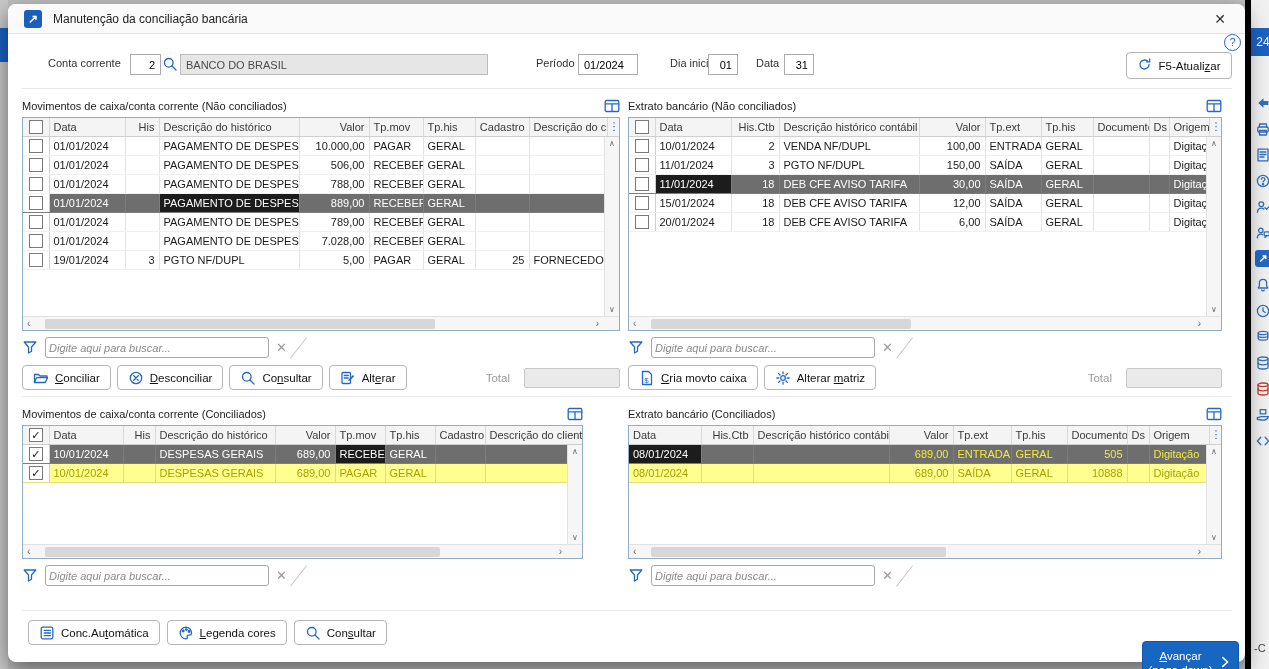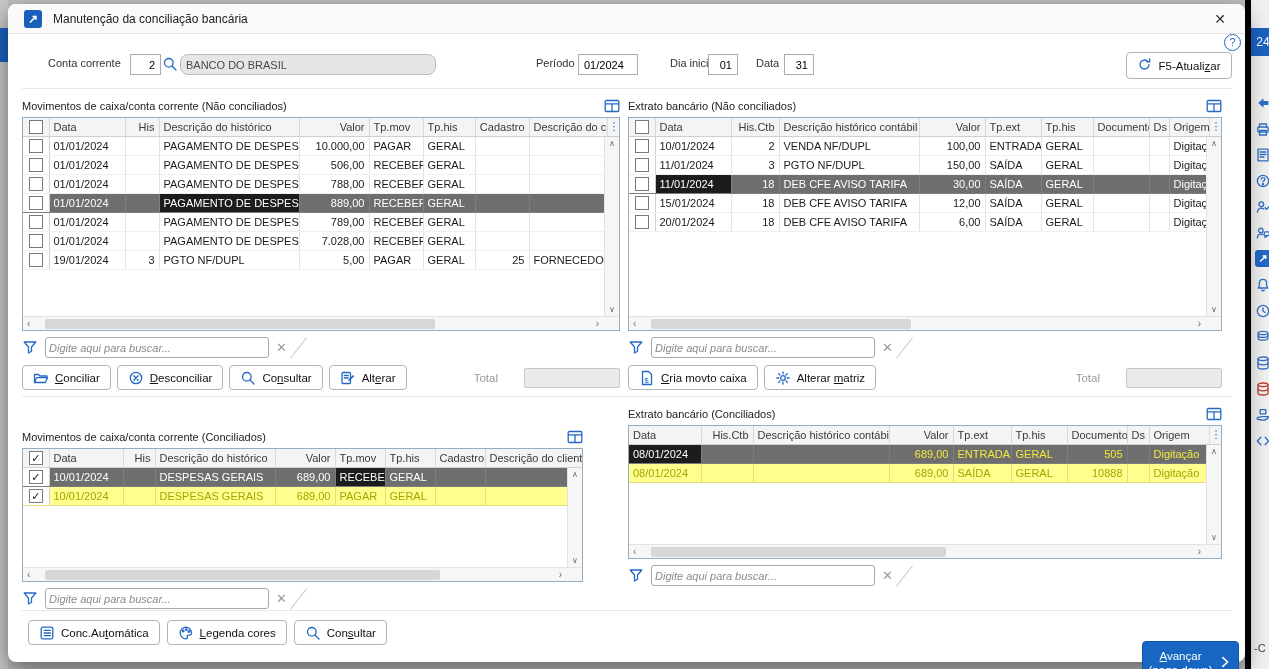--- a/index.html
+++ b/index.html
@@ -59,21 +59,21 @@
   .hsb .ar { position: absolute; top: 0; line-height: 13px; }
   .hthumb { position: absolute; top: 2px; height: 10px; background: #d7d7d7; border-radius: 2px; }
 
   .filter { display: flex; align-items: center; gap: 7px; margin-top: 5px; height: 23px; }
   .filter .funnel { color: #2468c6; }
   .search-inp { width: 224px; height: 21px; border: 1px solid #a8a8a8; border-radius: 3px; font: italic 11px "Liberation Sans", sans-serif; color: #555; padding: 0 3px; }
   .search-inp::placeholder { color: #8a8a8a; }
   .clear-x { color: #9a9a9a; font-size: 13px; }
   .diag { width: 1px; height: 26px; background: #c4c4c4; transform: rotate(38deg); margin-left: 4px; }
 
-  .btn-row { display: flex; gap: 18px; margin-top: 6px; align-items: center; }
+  .btn-row { display: flex; gap: 6px; margin-top: 6px; align-items: center; }
   .btn { display: inline-flex; align-items: center; gap: 6px; height: 25px; padding: 0 10px; background: #fff; border: 1px solid #b5b5b5; border-radius: 4px; font-size: 11.5px; color: #111; }
   .btn .ico { color: #2468c6; height: 16px; }
   .total-lab { margin-left: auto; margin-right: 8px; color: #9a9a9a; font-size: 11.5px; }
   .total-inp { width: 96px; height: 20px; background: #eaeaea; border: 1px solid #c8c8c8; border-radius: 2px; }
 
   .footer-btns { position: absolute; left: 20px; top: 616px; display: flex; gap: 7px; }
   .cancel-btn { position: absolute; left: 1022px; top: 618px; width: 106px; height: 36px; background: #fff; border: 1px solid #b5b5b5; border-radius: 4px; display: flex; align-items: center; justify-content: center; gap: 8px; font-size: 11.5px; color: #111; }
   .cancel-btn .ico { color: #2468c6; height: 16px; }
   .adv-btn { position: absolute; left: 1134px; top: 613px; width: 97px; height: 43px; background: #1766c2; border: 1px solid #0f57aa; border-radius: 4px; color: #fff; display: flex; align-items: center; justify-content: center; gap: 6px; font-size: 11.5px; margin-top: 24px; }
   .adv-btn .lines { text-align: center; line-height: 14px; }
@@ -187,21 +187,21 @@
     </div>
     <div class="help-circle">?</div>
 
     <div class="toolbar">
       <span class="lab" style="left:40px">Conta corrente</span>
       <input class="fld right" style="left: 122px; width: 31px;" value="2">
       <span class="lupa"><svg width="16" height="16" viewBox="0 0 16 16" fill="none" stroke="currentColor" stroke-width="1.3" stroke-linecap="round">
             <circle cx="6.8" cy="6.8" r="4.3"></circle>
             <path d="M10 10l4 4"></path>
           </svg></span>
-      <input class="fld dis" style="left: 172px; width: 256px; border-radius: 8px;" disabled="" value="BANCO DO BRASIL">
+      <input class="fld dis" style="left: 172px; width: 308px;" disabled="" value="BANCO DO BRASIL">
       <span class="lab" style="left:528px">Período</span>
       <input class="fld" style="left: 570px; width: 60px;" value="01/2024">
       <span class="lab" style="left:662px">Dia inicial</span>
       <input class="fld right" style="left: 700px; width: 30px;" value="01">
       <span class="lab" style="left:748px">Data</span>
       <input class="fld right" style="left: 776px; width: 30px;" value="31">
       <div class="f5-btn">
         <span><svg width="15" height="15" viewBox="0 0 16 16" fill="none" stroke="currentColor" stroke-width="1.4" stroke-linecap="round">
               <path d="M12.8 8a4.8 4.8 0 1 1-1.5-3.5"></path>
               <path d="M13.5 2v3.2h-3.2"></path>
@@ -558,21 +558,21 @@
               <span>Alterar <u>m</u>atriz</span>
             </button>
           </span>
         <span class="total-lab">Total</span>
         <input class="total-inp" disabled="" style="">
       </div>
     </div>
 
     <div class="sep" style="top:392px"></div>
 
-    <div class="panel" style="left:14px;top:425px;width:561px">
+    <div class="panel" style="left:14px;top:402px;width:561px">
       <div class="panel-title">
         <span>Movimentos de caixa/conta corrente (Conciliados)</span>
         <span class="cfg-ico"><svg width="16" height="16" viewBox="0 0 16 16" fill="none" stroke="currentColor" stroke-width="1.3">
               <rect x="1.2" y="2.5" width="13.6" height="11" rx="1.2"></rect>
               <path d="M1.2 5.8h14M8 5.8v7.7"></path>
             </svg></span>
       </div>
       <div class="table-wrap" style="height:134px">
           <table class="grid">
             <colgroup>

